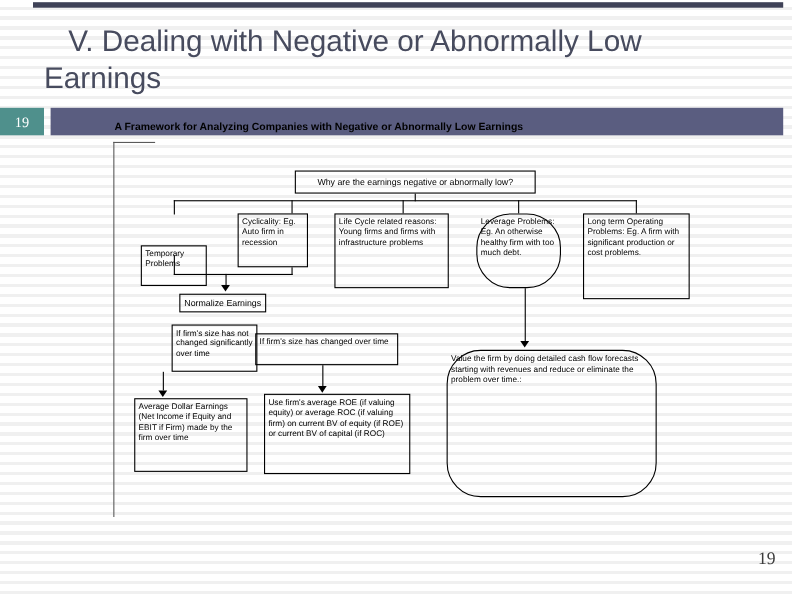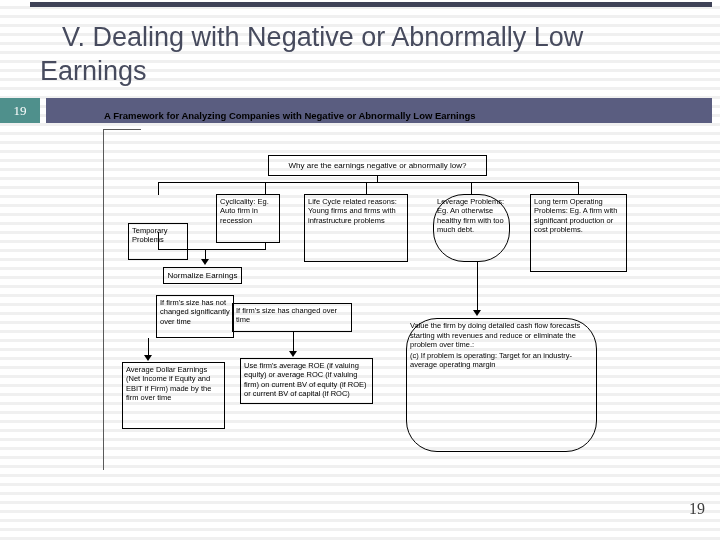--- a/index.html
+++ b/index.html
@@ -41,29 +41,29 @@
   .b3{left:304px;top:194px;width:104px;height:68px;}
   .b4{left:433px;top:194px;width:77px;height:68px;border-radius:31px;}
   .b5{left:530px;top:194px;width:97px;height:78px;}
   .c-b1{left:158px;top:232px;width:1px;height:18px;}
   .c-b2{left:265px;top:243px;width:1px;height:7px;}
   .c-h{left:158px;top:249px;width:108px;height:1px;}
   .c-mid{left:205px;top:249px;width:1px;height:11px;}
   .c-mid-head{left:201px;top:259px;}
   .normalize-box{left:163px;top:267px;width:79px;height:17px;font-size:8px;}
   .s1{left:112px;top:295px;width:78px;height:43px;margin-left:44px;}
-  .s2{left:232px;top:303px;width:120px;height:29px;}
+  .s2{left:232px;top:303px;width:130px;height:29px;}
   .c-s1{left:148px;top:338px;width:1px;height:17px;}
   .c-s1-head{left:144px;top:355px;}
   .c-s2{left:293px;top:332px;width:1px;height:19px;}
   .c-s2-head{left:289px;top:351px;}
   .c-big{left:477px;top:262px;width:1px;height:48px;}
   .c-big-head{left:473px;top:310px;}
   .avg-box{left:122px;top:362px;width:103px;height:67px;}
-  .roe-box{left:240px;top:358px;width:133px;height:46px;}
+  .roe-box{left:240px;top:358px;width:133px;height:73px;}
   .value-box{left:406px;top:318px;width:191px;height:134px;line-height:9.6px;border-radius:31px;}
 </style>
 </head>
 <body>
 
 <div class="abs top-bar"></div>
 <div class="abs slide-title">V. Dealing with Negative or Abnormally Low Earnings</div>
 <div class="abs num-badge">19</div>
 <div class="abs accent-bar"></div>
 <div class="abs page-num">19</div>
@@ -103,14 +103,13 @@
 <div class="abs arrow-down c-s1-head"></div>
 <div class="abs line c-s2"></div>
 <div class="abs arrow-down c-s2-head"></div>
 <div class="abs line c-big"></div>
 <div class="abs arrow-down c-big-head"></div>
 
 <div class="abs dbox avg-box">Average Dollar Earnings (Net Income if Equity and EBIT if Firm) made by the firm over time</div>
 <div class="abs dbox roe-box">Use firm's average ROE (if valuing equity) or average ROC (if valuing firm) on current BV of equity (if ROE) or current BV of capital (if ROC)</div>
 <div class="abs dbox vp value-box">
   <p>Value the firm by doing detailed cash flow forecasts starting with revenues and reduce or eliminate the problem over time.:</p>
-  <p>(c) If problem is operating: Target for an industry-average operating margin</p>
 </div>
 
 </body></html>

